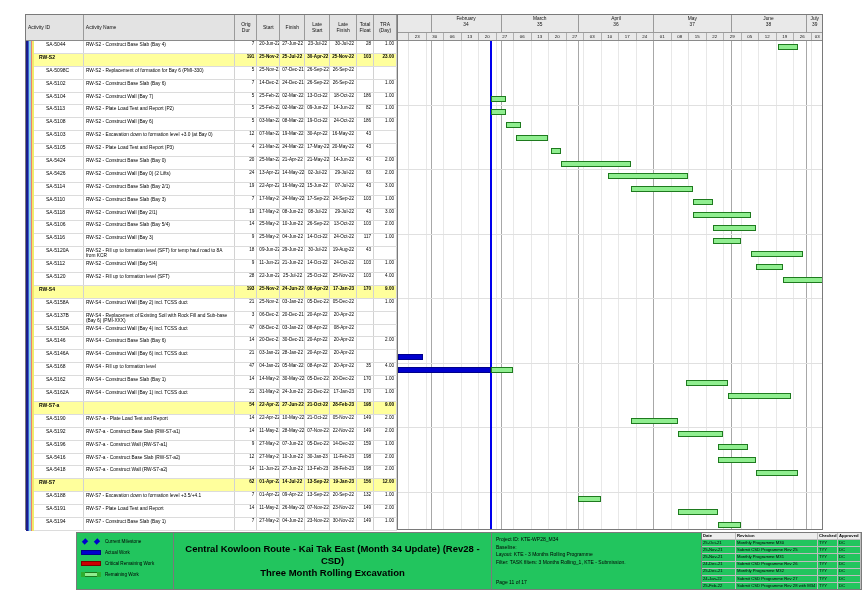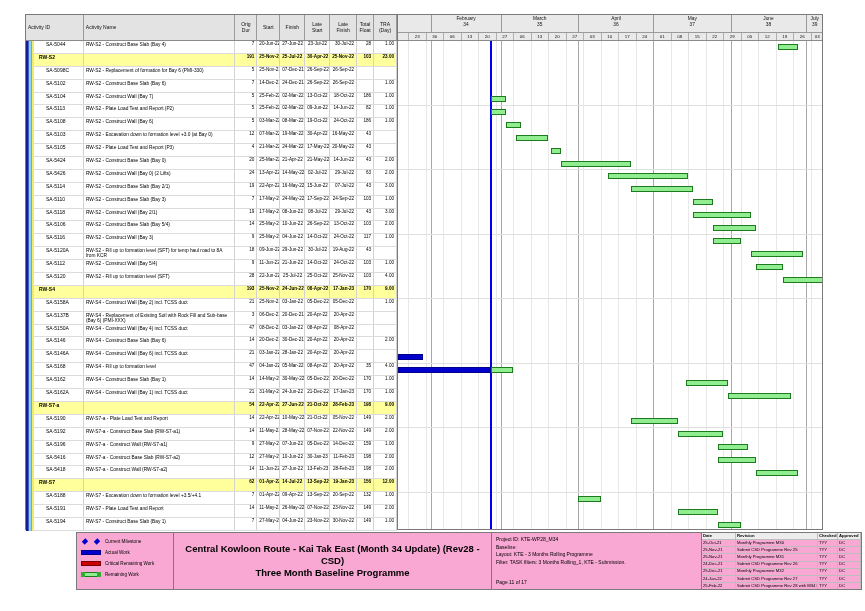--- a/index.html
+++ b/index.html
@@ -33,21 +33,21 @@
   .gbody{position:relative;height:490px;overflow:hidden;}
   .vline{position:absolute;top:0;bottom:0;width:1px;background:#e8e8e8;z-index:1;}
   .vline.month{background:#a8a8a8;}
   .hline{position:absolute;left:0;right:0;height:1px;background:#e0e0e0;z-index:1;}
   .ddline{position:absolute;top:0;bottom:0;width:2px;background:#0000ee;z-index:2;}
   .bar{position:absolute;height:6px;box-sizing:border-box;z-index:3;}
   .bar.actual{background:#0000cd;border:1px solid #00008b;}
   .bar.remain{background:#90ee90;border:1px solid #1e7a1e;}
 
   
-  .footer{position:absolute;left:76px;top:532px;width:786px;height:58px;border:1px solid #7a7a7a;box-sizing:border-box;display:flex;background:#f9a8d4;}
+  .footer{position:absolute;left:76px;top:532px;width:786px;height:58px;border:1px solid #7a7a7a;box-sizing:border-box;display:flex;background:#22c55e;}
   .f-legend{width:96px;box-sizing:border-box;padding:3px 2px;overflow:hidden;}
   .legend-item{display:flex;align-items:center;height:11px;}
   .lg-icon{width:24px;display:flex;align-items:center;justify-content:center;position:relative;}
   .lg-label{font-size:4.6px;color:#000;margin-left:2px;white-space:nowrap;}
   .lg-bar{width:20px;height:5px;box-sizing:border-box;}
   .lg-bar.blue{background:#0000cd;border:1px solid #00008b;}
   .lg-bar.red{background:#cc0000;border:1px solid #7a0000;}
   .lg-bar.green{background:#90ee90;border:1px solid #1e7a1e;position:relative;}
   .lg-bar.green:before,.lg-bar.green:after{content:"";position:absolute;top:-1px;width:4px;height:5px;background:#2eae2e;}
   .lg-bar.green:before{left:-1px;} .lg-bar.green:after{right:-1px;}
@@ -657,21 +657,21 @@
         </div>
         <div class="legend-item">
           <div class="lg-icon">
             <div class="lg-bar green"></div>
           </div>
           <div class="lg-label">Remaining Work</div>
         </div>
       </div>
     <div class="f-title">
       <div class="t1">Central Kowloon Route - Kai Tak East (Month 34 Update) (Rev28 - CSD)</div>
-      <div class="t2">Three Month Baseline Programme</div>
+      <div class="t2">Three Month Rolling Excavation</div>
     </div>
     <div class="f-proj">
       <div>Project ID: KTE-WP28_M34</div>
       <div>Baseline:</div>
       <div>Layout: KTE - 3 Months Rolling Programme</div>
       <div>Filter: TASK filters: 3 Months Rolling_1, KTE - Submission.</div>
       <div class="pg">Page 11 of 17</div>
     </div>
     <div class="f-rev" id="rev">
         <div class="rrow rh">

